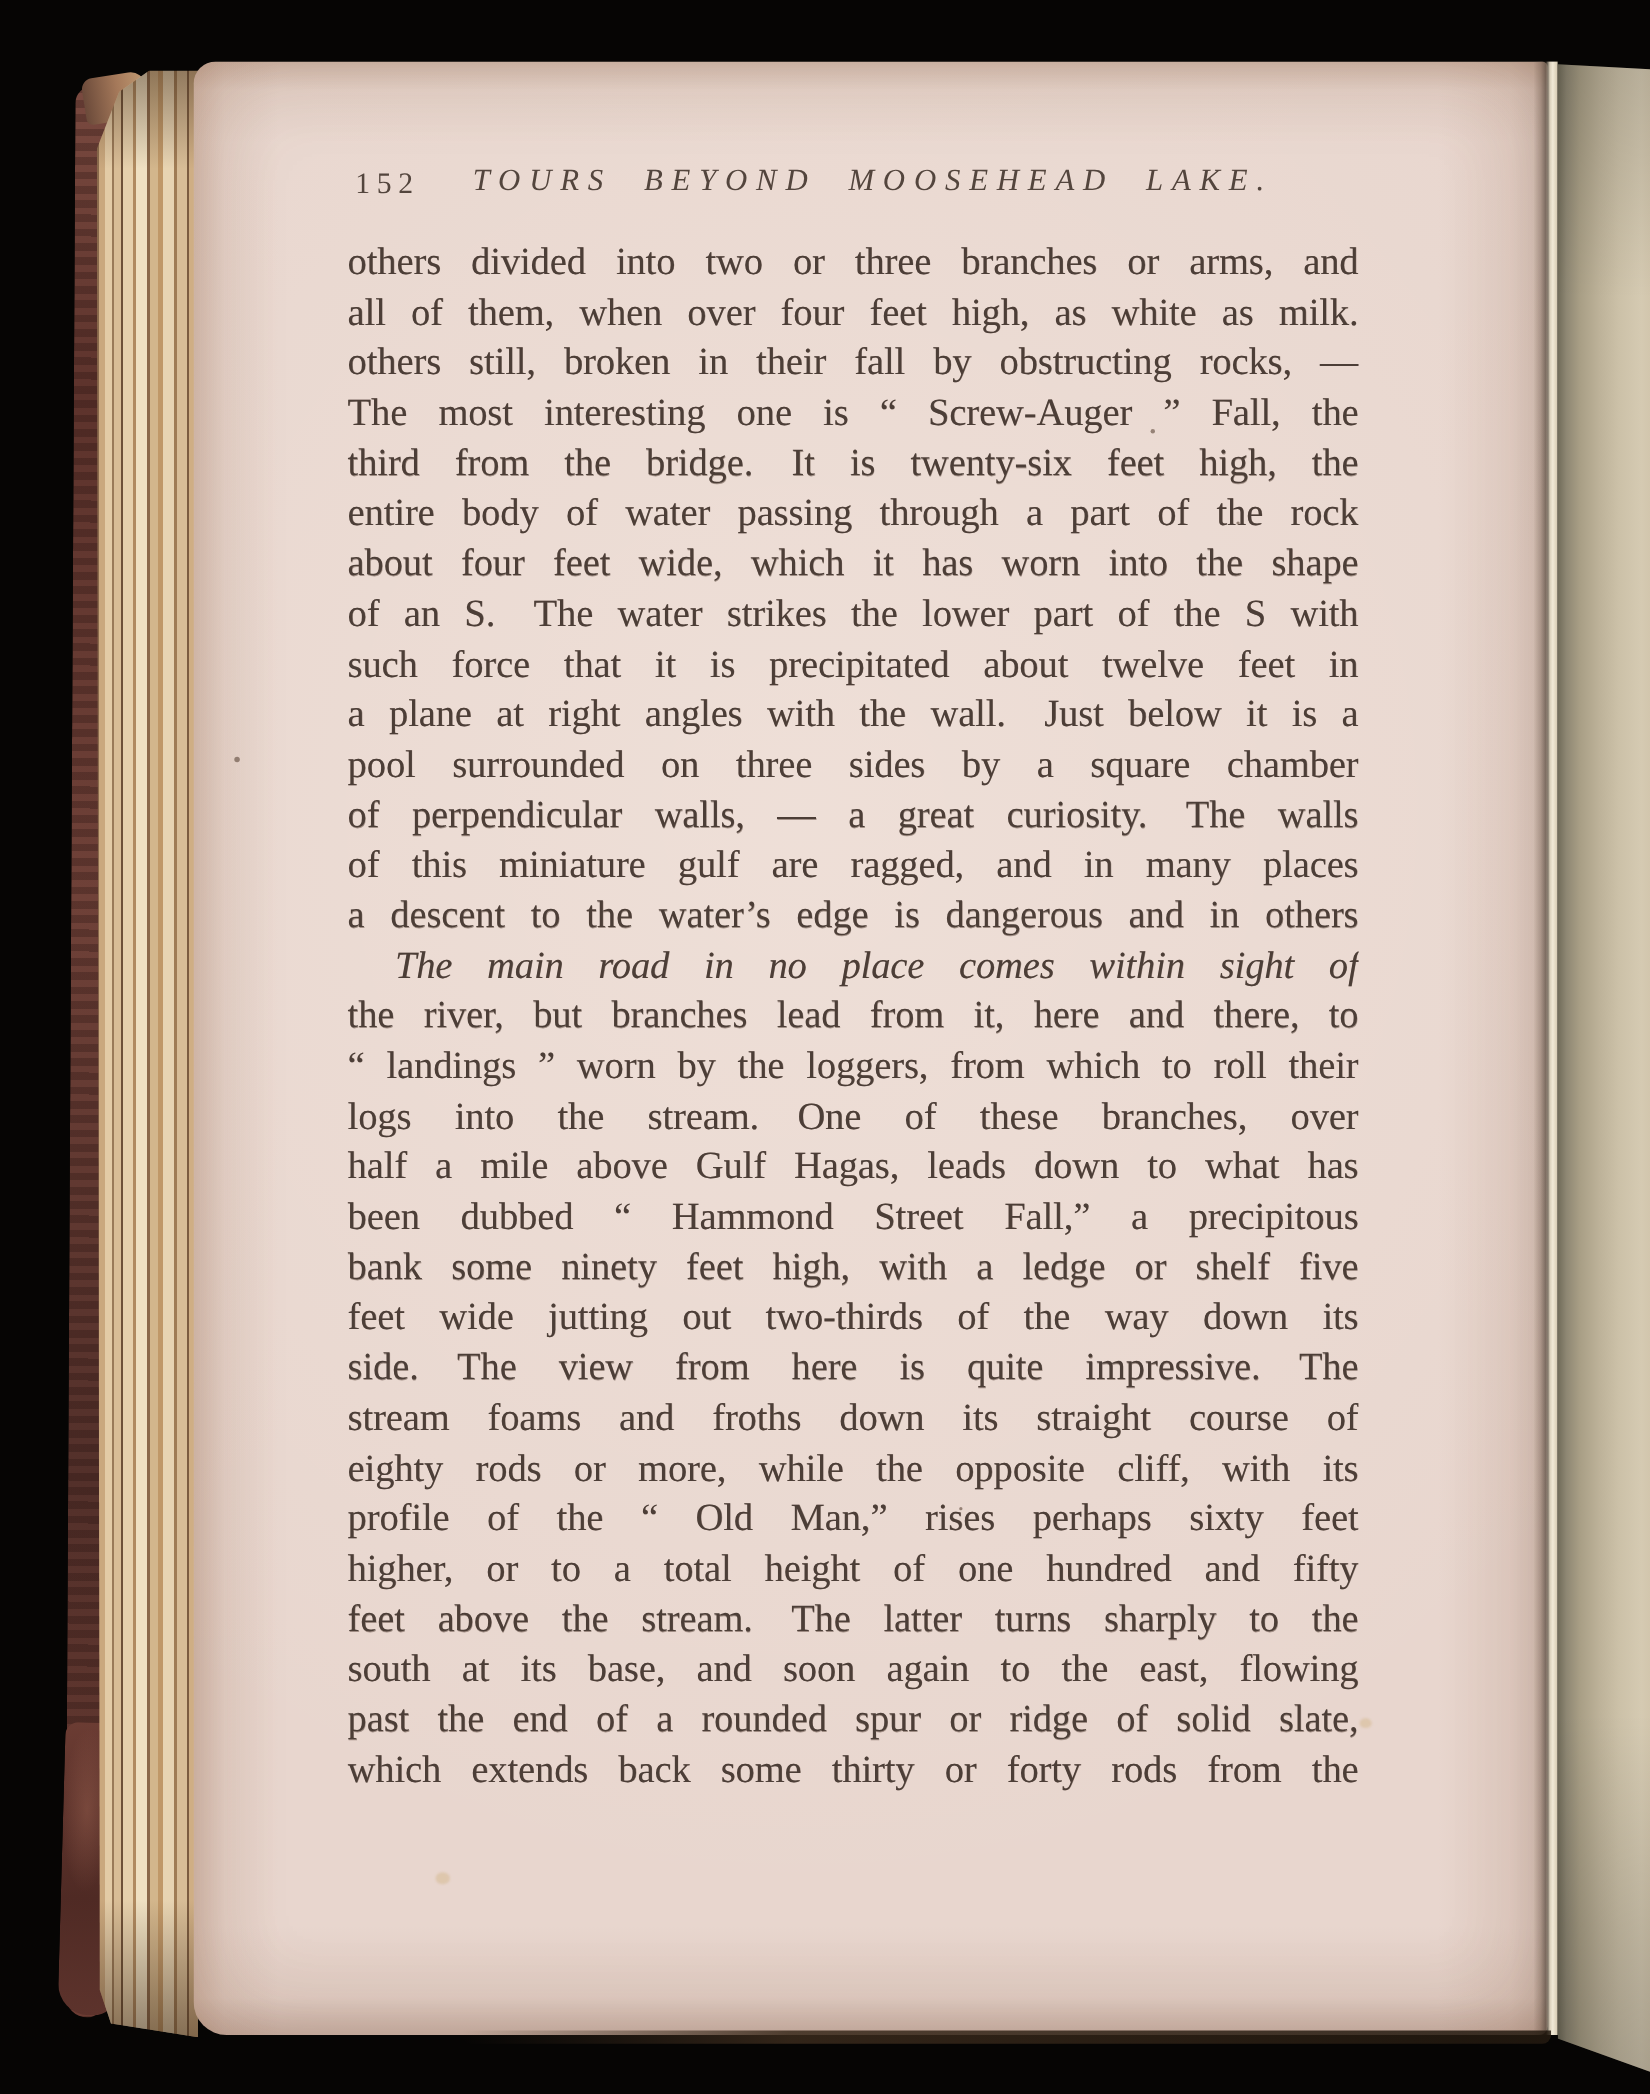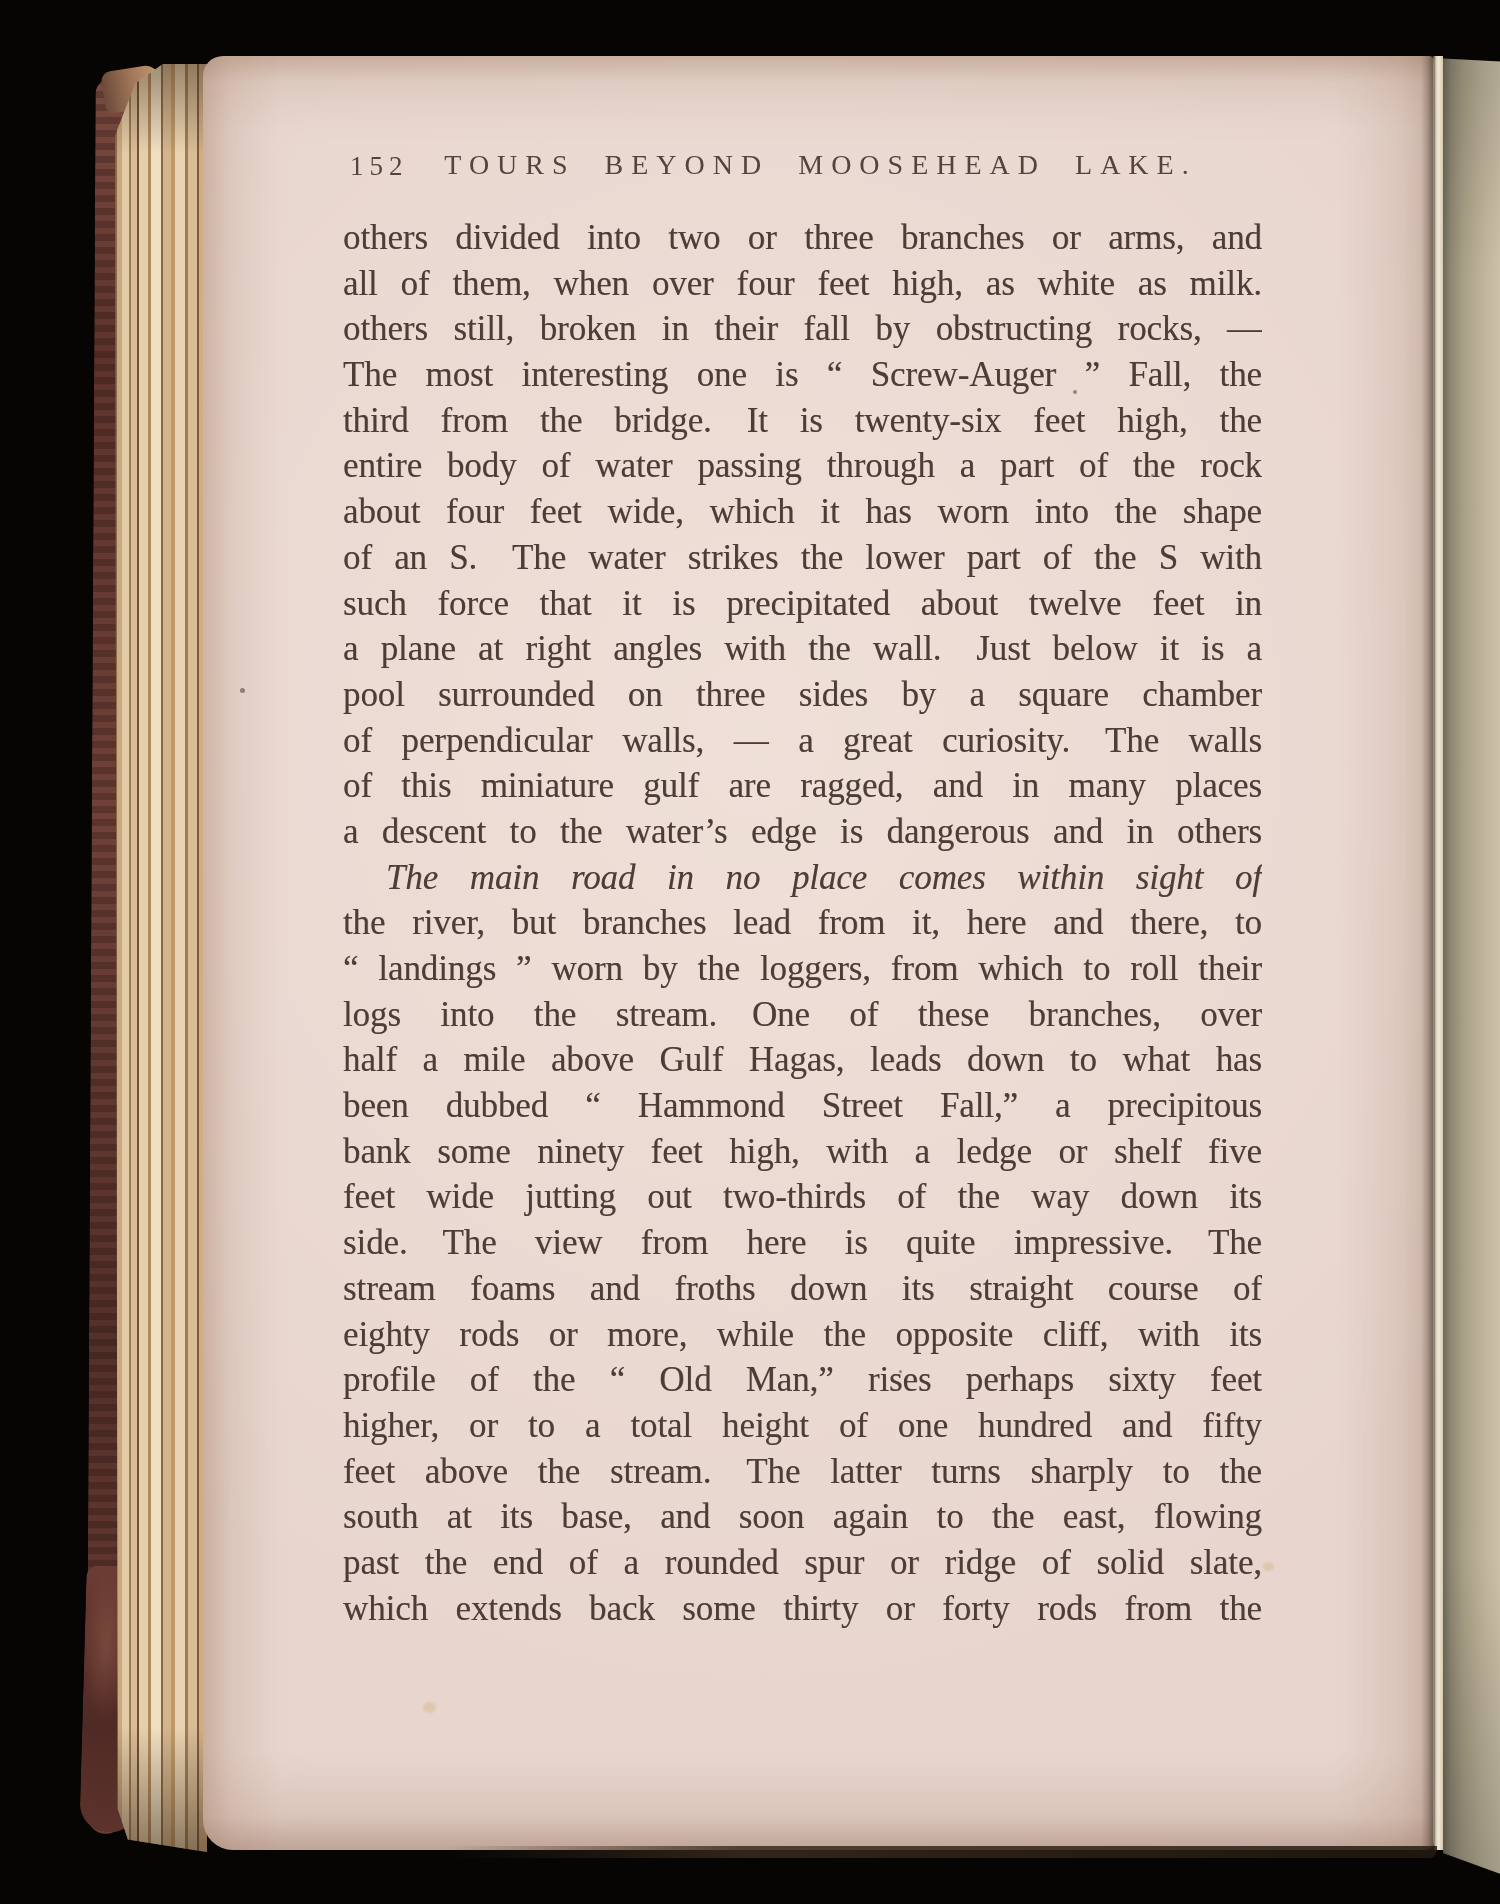--- a/index.html
+++ b/index.html
@@ -5,21 +5,21 @@
   :root{
     --bg:#060504; --paper:#e8d6ce; --ink:#4c3e37; --header-ink:#53453d;
     --cover:#6f4138; --right-page:#c9bda4;
   }
   html,body{margin:0;padding:0;}
   body{
     width:1500px;height:1904px;position:relative;overflow:hidden;
     background:var(--bg);
     font-family:"Liberation Serif", serif;
   }
-  .book{position:absolute;inset:0;margin-left:27px;}
+  .book{position:absolute;inset:0;}
 
   
   .cover-strip{
     position:absolute;left:64px;top:78px;width:34px;height:1756px;
     background:
       repeating-linear-gradient(180deg, rgba(30,12,10,.25) 0 7px, rgba(0,0,0,0) 7px 13px),
       linear-gradient(180deg,#7a4a40,#5d332c 16%,#6f4138 42%,#53302a 72%,#6b3c33);
     border-radius:16px 10px 14px 20px;
     transform:rotate(.3deg);
   }
@@ -84,21 +84,21 @@
     position:absolute;left:420px;top:1846px;width:990px;height:12px;
     background:linear-gradient(90deg, rgba(40,28,18,0), #3a2a1c 30%, #241a10 92%);
     border-radius:0 0 8px 8px;opacity:.85;
   }
 
   
   .header{position:absolute;left:316px;top:149px;width:919px;height:36px;color:var(--header-ink);}
   .pagenum{position:absolute;left:7px;top:2px;font-size:27px;letter-spacing:6px;}
   .title{
     position:absolute;left:calc(50% + 18px);transform:translateX(-50%);top:0;
-    font-size:28px;letter-spacing:8px;word-spacing:14px;white-space:nowrap;
+    font-style:italic;font-size:28px;letter-spacing:8px;word-spacing:14px;white-space:nowrap;
   }
 
   
   .body{
     position:absolute;left:316px;top:215px;width:919px;
     font-size:35px;line-height:45.7px;color:var(--ink);
     letter-spacing:-0.1px;
     text-shadow:.3px .3px .6px rgba(70,50,40,.45);
   }
   .tl{height:45.7px;overflow:hidden;}

